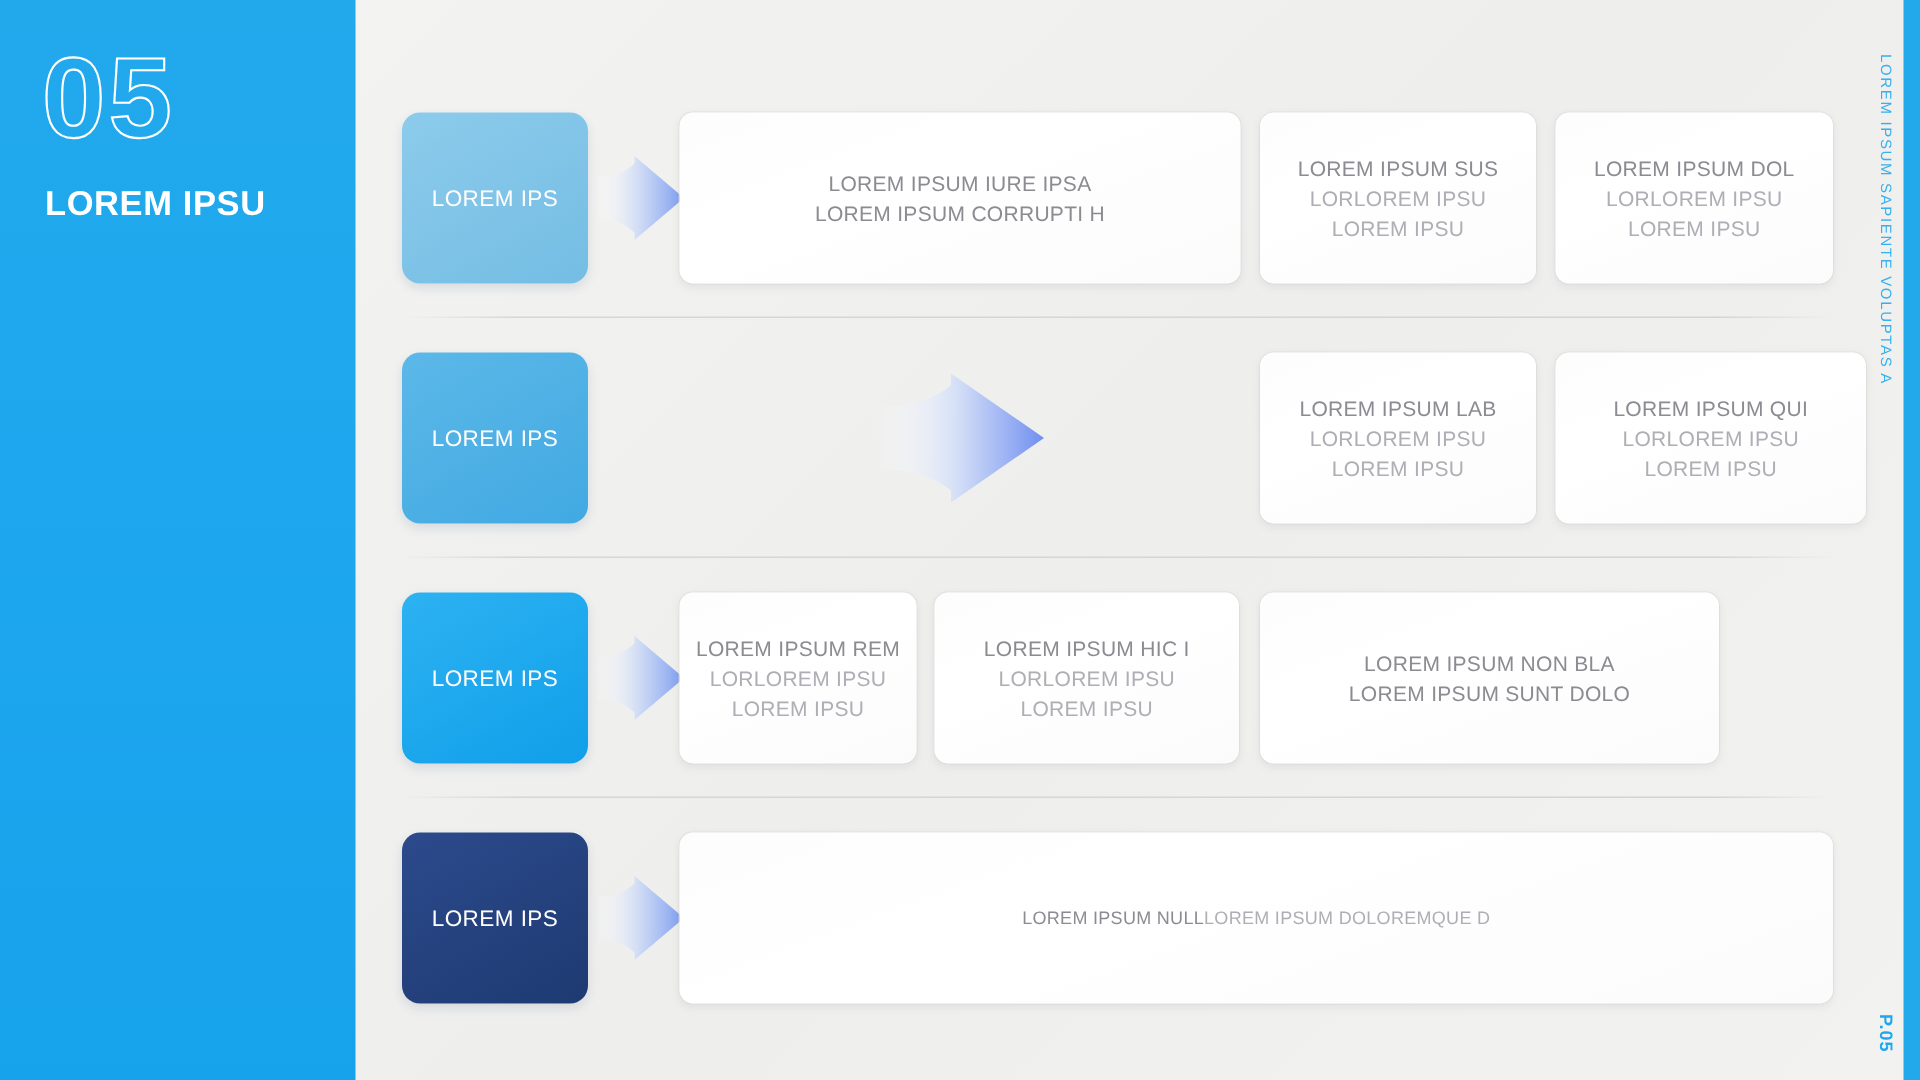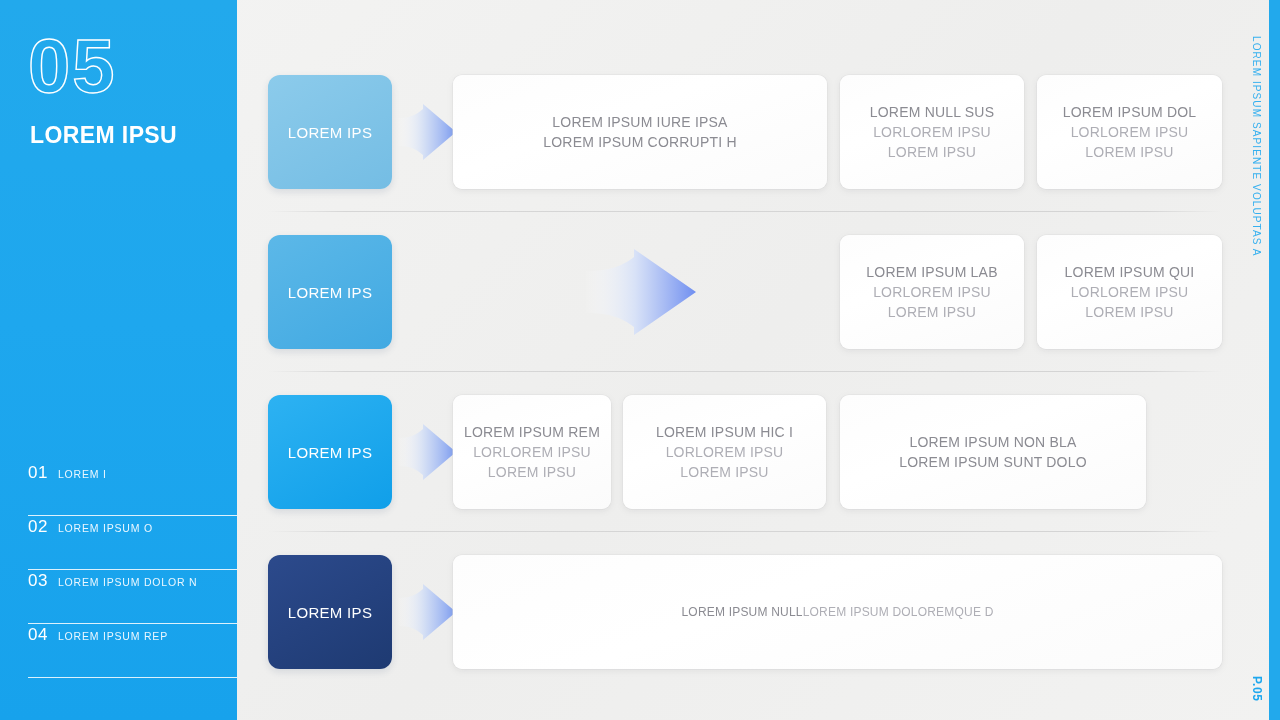--- a/index.html
+++ b/index.html
@@ -143,38 +143,20 @@
 </style>
 </head>
 <body>
 
 <div class="slide">
 
   <aside class="sidebar">
     <div class="side-num">05</div>
     <div class="side-title">LOREM IPSU</div>
 
-    <nav class="side-nav">
-      <div class="side-nav-item">
-        <span class="side-nav-num">01</span>
-        <span class="side-nav-label">LOREM I</span>
-      </div>
-      <div class="side-nav-item">
-        <span class="side-nav-num">02</span>
-        <span class="side-nav-label">LOREM IPSUM O</span>
-      </div>
-      <div class="side-nav-item">
-        <span class="side-nav-num">03</span>
-        <span class="side-nav-label">LOREM IPSUM DOLOR N</span>
-      </div>
-      <div class="side-nav-item">
-        <span class="side-nav-num">04</span>
-        <span class="side-nav-label">LOREM IPSUM REP</span>
-      </div>
-    </nav>
   </aside>
 
   <main class="content">
 
     <div class="row-sep" style="top:211px;"></div>
     <div class="row-sep" style="top:371px;"></div>
     <div class="row-sep" style="top:531px;"></div>
 
     <section class="row" style="top:75px;">
       <div class="tile" style="background:linear-gradient(150deg,#8ccbeb 0%,#74bde4 100%);">
@@ -193,21 +175,21 @@
           <path d="M0,14 C12,14 18,11 25,5 L25,0 L58,28 L25,56 L25,51 C18,45 12,42 0,42 Z" fill="url(#ag1)"></path>
         </svg>
       </div>
 
       <div class="card" style="left:185px; width:374px;">
         <div class="l1">LOREM IPSUM IURE IPSA</div>
         <div class="l1">LOREM IPSUM CORRUPTI H</div>
       </div>
 
       <div class="card" style="left:572px; width:184px;">
-        <div class="l1">LOREM NULL SUS</div>
+        <div class="l1">LOREM IPSUM SUS</div>
         <div class="l2">LORLOREM IPSU</div>
         <div class="l3">LOREM IPSU</div>
       </div>
 
       <div class="card" style="left:769px; width:185px;">
         <div class="l1">LOREM IPSUM DOL</div>
         <div class="l2">LORLOREM IPSU</div>
         <div class="l3">LOREM IPSU</div>
       </div>
     </section>
@@ -229,21 +211,21 @@
           <path d="M0,22 C24,22 36,17 48,8 L48,0 L110,43 L48,86 L48,78 C36,69 24,64 0,64 Z" fill="url(#ag2)"></path>
         </svg>
       </div>
 
       <div class="card" style="left:572px; width:184px;">
         <div class="l1">LOREM IPSUM LAB</div>
         <div class="l2">LORLOREM IPSU</div>
         <div class="l3">LOREM IPSU</div>
       </div>
 
-      <div class="card" style="left:769px; width:185px;">
+      <div class="card" style="left:769px; width:207px;">
         <div class="l1">LOREM IPSUM QUI</div>
         <div class="l2">LORLOREM IPSU</div>
         <div class="l3">LOREM IPSU</div>
       </div>
     </section>
 
     <section class="row" style="top:395px;">
       <div class="tile" style="background:linear-gradient(150deg,#2db2f2 0%,#109fe9 100%);">
         <span>LOREM IPS</span>
       </div>

